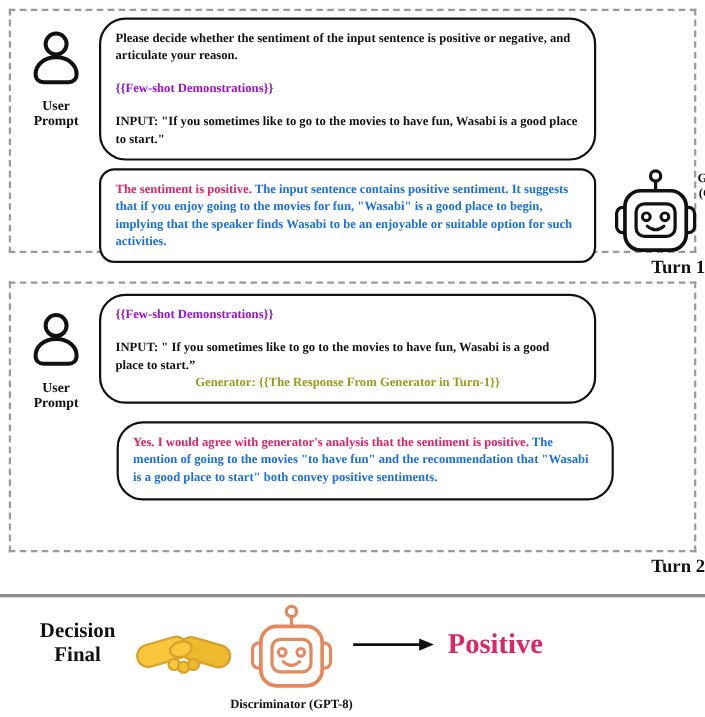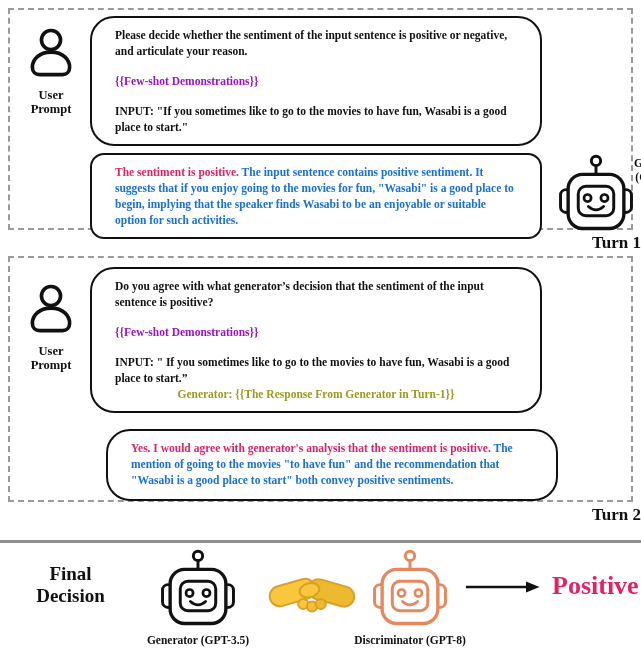--- a/index.html
+++ b/index.html
@@ -30,21 +30,21 @@
   #turn2-box .user-block{margin-top:22px;}
   .user-label{
     font-size:12.5px;line-height:1.15;text-align:center;margin-top:4px;
   }
   .bubble-col{display:flex;flex-direction:column;}
   .bubble{
     box-sizing:border-box;
     width:452px;
     border:2.5px solid #111;
     border-radius:24px;
-    padding:9px 23px;
+    padding:9px 13px;
     font-size:11.5px;
     line-height:16px;
     background:#fff;
   }
   #turn1-box .bubble-col{margin-top:4px;}
   #turn2-box .bubble-col{margin-top:7px;}
   .bubble p{margin:0 0 14px 0;}
   .bubble p:last-child{margin-bottom:0;}
   .bubble p.tight{margin-bottom:0;}
   .t-purple{color:#9912CE;}
@@ -161,58 +161,41 @@
         </svg>
       </span>
       <div class="user-label">
         <div>User</div>
         <div>Prompt</div>
       </div>
     </div>
 
     <div class="bubble-col">
       <div class="bubble">
-        <p>Do you agree with what generator’s decision that the sentiment of the input sentence is positive?</p>
         <p class="t-purple">{{Few-shot Demonstrations}}</p>
         <p class="tight">INPUT: " If you sometimes like to go to the movies to have fun, Wasabi is a good place to start.”</p>
         <p class="t-olive tight">Generator: {{The Response From Generator in Turn-1}}</p>
       </div>
       <div class="bubble gap16 min70">
         <p><span class="t-pink">Yes. I would agree with generator's analysis that the sentiment is positive.</span><span class="t-blue"> The mention of going to the movies "to have fun" and the recommendation that "Wasabi is a good place to start" both convey positive sentiments.</span></p>
       </div>
     </div>
 
   </div>
 
   <div class="turn-label">Turn 2</div>
 
   <div class="separator"></div>
 
   <div class="final-row">
     <div class="final-label">
+      <div>Decision</div>
       <div>Final</div>
-      <div>Decision</div>
-    </div>
-
-    <div class="final-agent" id="final-generator">
-      <span class="robot">
-        <svg width="76" height="78" viewBox="0 0 90 92" aria-hidden="true">
-          <circle cx="45" cy="8" r="5.5" fill="none" stroke="currentColor" stroke-width="3.5"></circle>
-          <line x1="45" y1="13.5" x2="45" y2="25" stroke="currentColor" stroke-width="3.5"></line>
-          <rect x="3" y="42" width="13" height="27" rx="6.5" fill="none" stroke="currentColor" stroke-width="3.5"></rect>
-          <rect x="74" y="42" width="13" height="27" rx="6.5" fill="none" stroke="currentColor" stroke-width="3.5"></rect>
-          <rect x="12" y="24" width="66" height="64" rx="17" fill="#ffffff" stroke="currentColor" stroke-width="4"></rect>
-          <rect x="24" y="38" width="42" height="35" rx="9" fill="none" stroke="currentColor" stroke-width="3.5"></rect>
-          <circle cx="35" cy="52" r="4.2" fill="none" stroke="currentColor" stroke-width="3.2"></circle>
-          <circle cx="55" cy="52" r="4.2" fill="none" stroke="currentColor" stroke-width="3.2"></circle>
-          <path d="M36 62 Q45 70 54 62" fill="none" stroke="currentColor" stroke-width="3.2" stroke-linecap="round"></path>
-        </svg>
-      </span>
-      <div class="agent-label">Generator (GPT-3.5)</div>
-    </div>
+    </div>
+
 
     <div class="handshake-wrap">
       <svg width="88" height="58" viewBox="0 0 70 46" aria-hidden="true">
         <g stroke="#D9A02B" stroke-width="1.6" stroke-linejoin="round">
           <rect x="1" y="14" width="37" height="16" rx="8" fill="#F8C73C" transform="rotate(-16 19 22)"></rect>
           <rect x="32" y="14" width="37" height="16" rx="8" fill="#EDB92F" transform="rotate(16 50 22)"></rect>
           <circle cx="28" cy="31" r="4" fill="#F8C73C"></circle>
           <circle cx="35" cy="33" r="4" fill="#F2BF35"></circle>
           <circle cx="42" cy="31" r="4" fill="#EDB92F"></circle>
           <ellipse cx="33" cy="20" rx="8" ry="5.5" fill="#F8C73C" transform="rotate(-14 33 20)"></ellipse>

